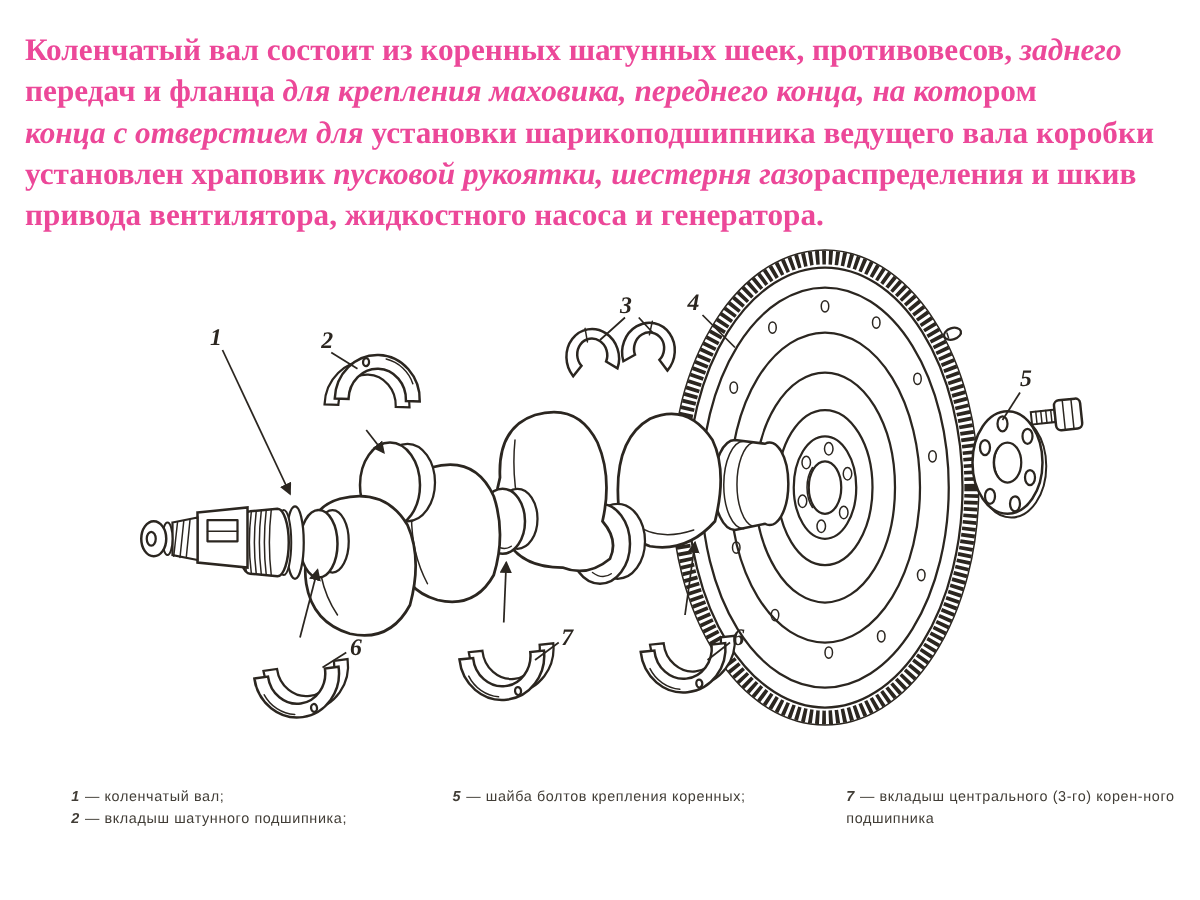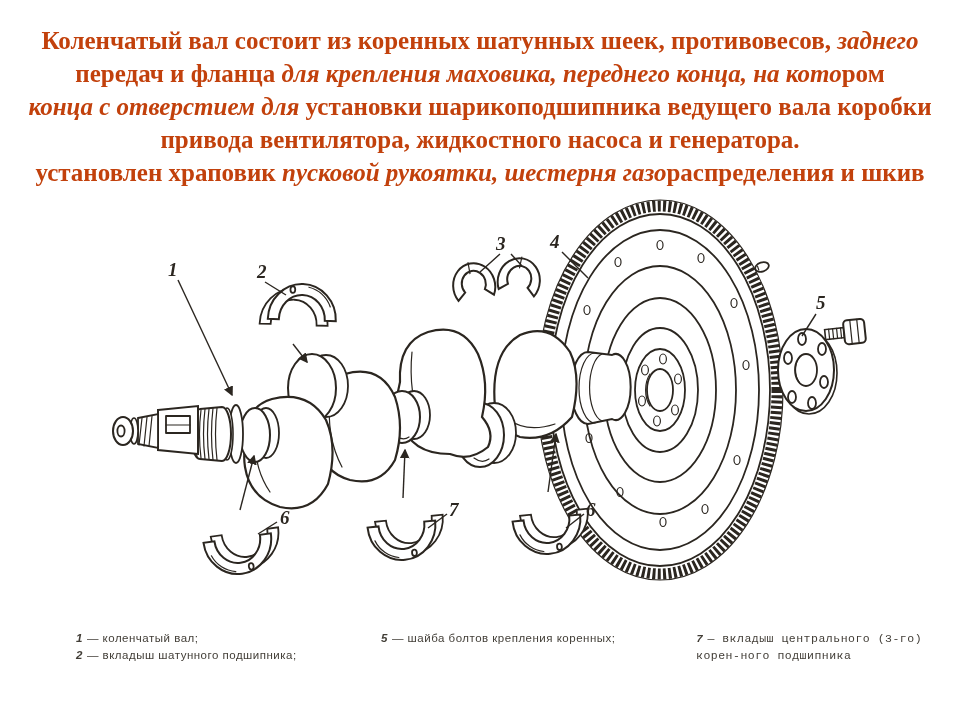--- a/index.html
+++ b/index.html
@@ -4,57 +4,57 @@
 <style>
   html,body{margin:0;padding:0;}
   body{
     width:960px;height:720px;background:#ffffff;position:relative;
     font-family:"Liberation Serif", serif;overflow:hidden;
   }
   .page{position:absolute;inset:0;background:#fff;}
   
   .title{
     position:absolute;left:20px;top:24px;width:920px;
-    text-align:center;color:#c2410c;
+    color:#ec4899;
     font-family:"Liberation Serif", serif;
     font-weight:700;font-size:25px;line-height:33px;
   }
   .title .it{font-style:italic;}
   
   .diagram{position:absolute;left:50px;top:192px;width:860px;height:445px;}
   svg .ln{fill:none;stroke:#2b2620;stroke-width:1.8;stroke-linecap:round;stroke-linejoin:round;}
   svg .fw{fill:#ffffff;stroke:#2b2620;}
   svg .thin{stroke-width:1.2;}
   svg .lead{fill:none;stroke:#2b2620;stroke-width:1.4;}
   svg .num{
     font-family:"Liberation Serif", serif;font-style:italic;font-weight:700;
     font-size:19px;fill:#2b2620;
   }
   
   .legend{position:absolute;top:630px;left:0;width:960px;
     font-family:"Liberation Sans", sans-serif;
     font-size:11.5px;line-height:17px;letter-spacing:0.5px;color:#413d36;}
-  .lg-col{position:absolute;top:0;margin-left:19px;}
+  .lg-col{position:absolute;top:0;}
   .lg-col1{left:57px;width:300px;}
   .lg-col2{left:362px;width:292px;}
-  .lg-col3{left:677px;width:268px;font-family:Liberation Mono, monospace;}
+  .lg-col3{left:677px;width:268px;}
   .lg-row{margin:0;}
   .lg-num{font-style:italic;font-weight:700;margin-right:4px;}
 </style>
 </head>
 <body>
 
 <div class="page">
 
   <div class="title">
     <div class="title-line"><span>Коленчатый вал состоит из коренных шатунных шеек, противовесов, </span><span class="it">заднего</span></div>
     <div class="title-line"><span>передач и фланца </span><span class="it">для крепления маховика, переднего конца, на кото</span><span>ром</span></div>
     <div class="title-line"><span class="it">конца с отверстием для </span><span>установки шарикоподшипника ведущего вала коробки</span></div>
+    <div class="title-line"><span>установлен храповик </span><span class="it">пусковой рукоятки, шестерня газо</span><span>распределения и шкив</span></div>
     <div class="title-line"><span>привода вентилятора, жидкостного насоса и генератора.</span></div>
-    <div class="title-line"><span>установлен храповик </span><span class="it">пусковой рукоятки, шестерня газо</span><span>распределения и шкив</span></div>
   </div>
 
   <svg class="diagram" viewBox="0 0 860 445">
     <defs>
       <marker id="arr" viewBox="0 0 10 10" refX="8.5" refY="5" markerWidth="7" markerHeight="7" orient="auto-start-reverse">
         <path d="M0,0 L10,5 L0,10 z" fill="#2b2620"></path>
       </marker>
       <g id="shell">
         <path class="fw" stroke-width="1.8" transform="translate(8,-5)" d="M-34,-6 A34,36 0 0 0 34,-6 L23,-6 A23,25 0 0 1 -23,-6 Z"></path>
         <path class="fw" stroke-width="2" d="M-34,-6 A34,36 0 0 0 34,-6 L23,-6 A23,25 0 0 1 -23,-6 Z"></path>

